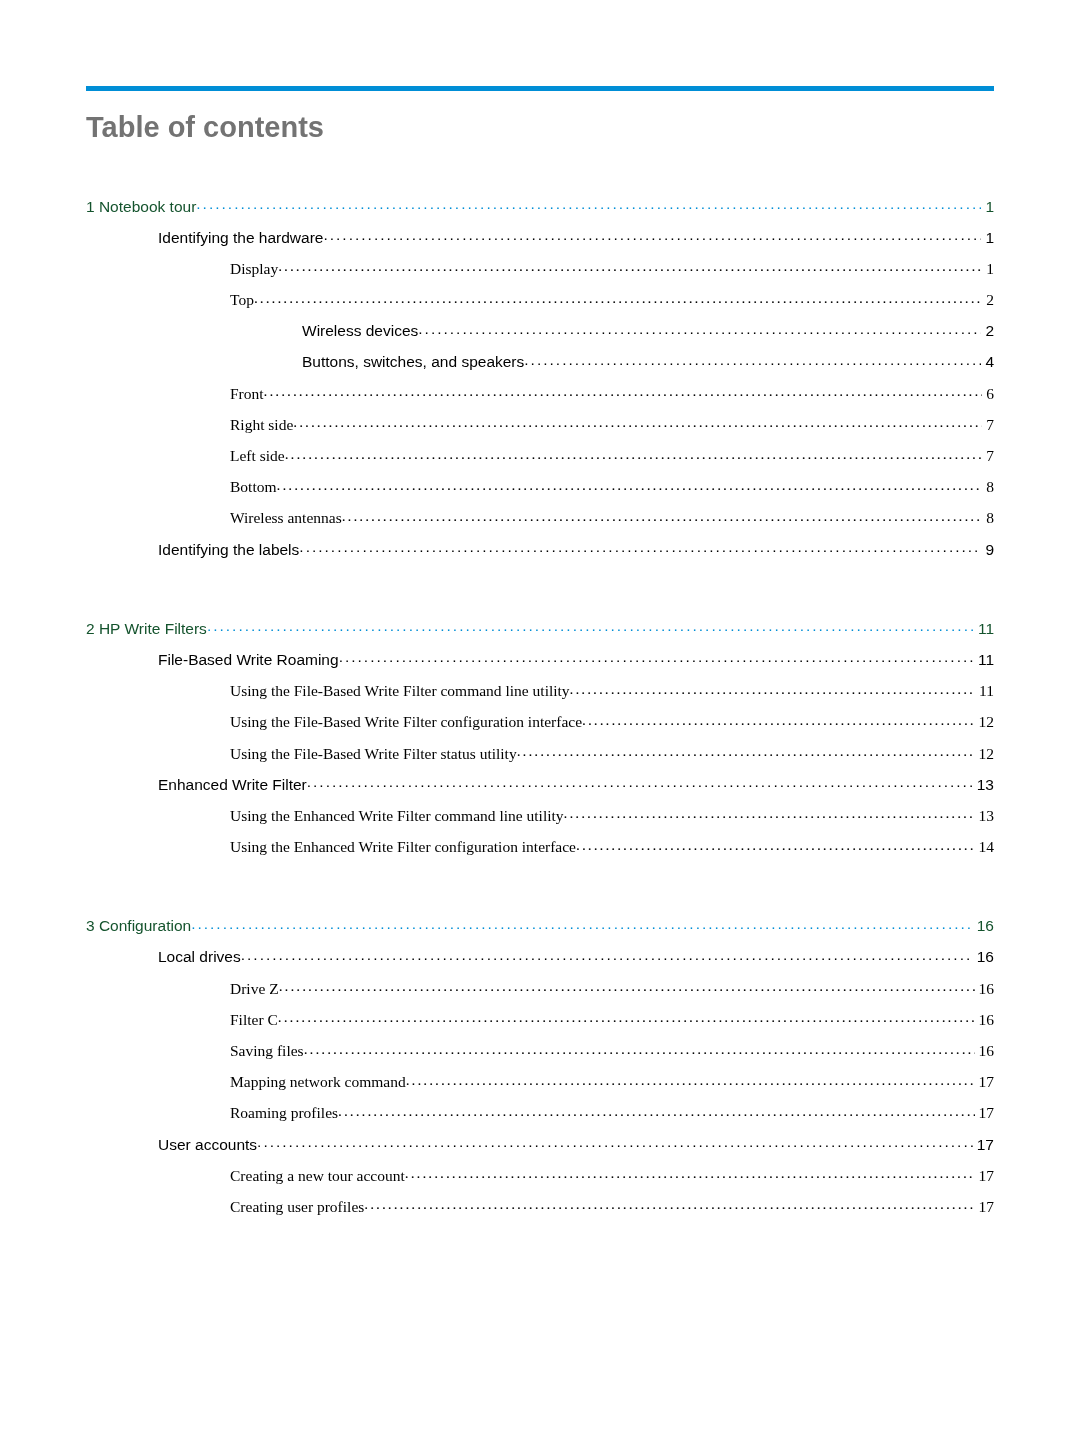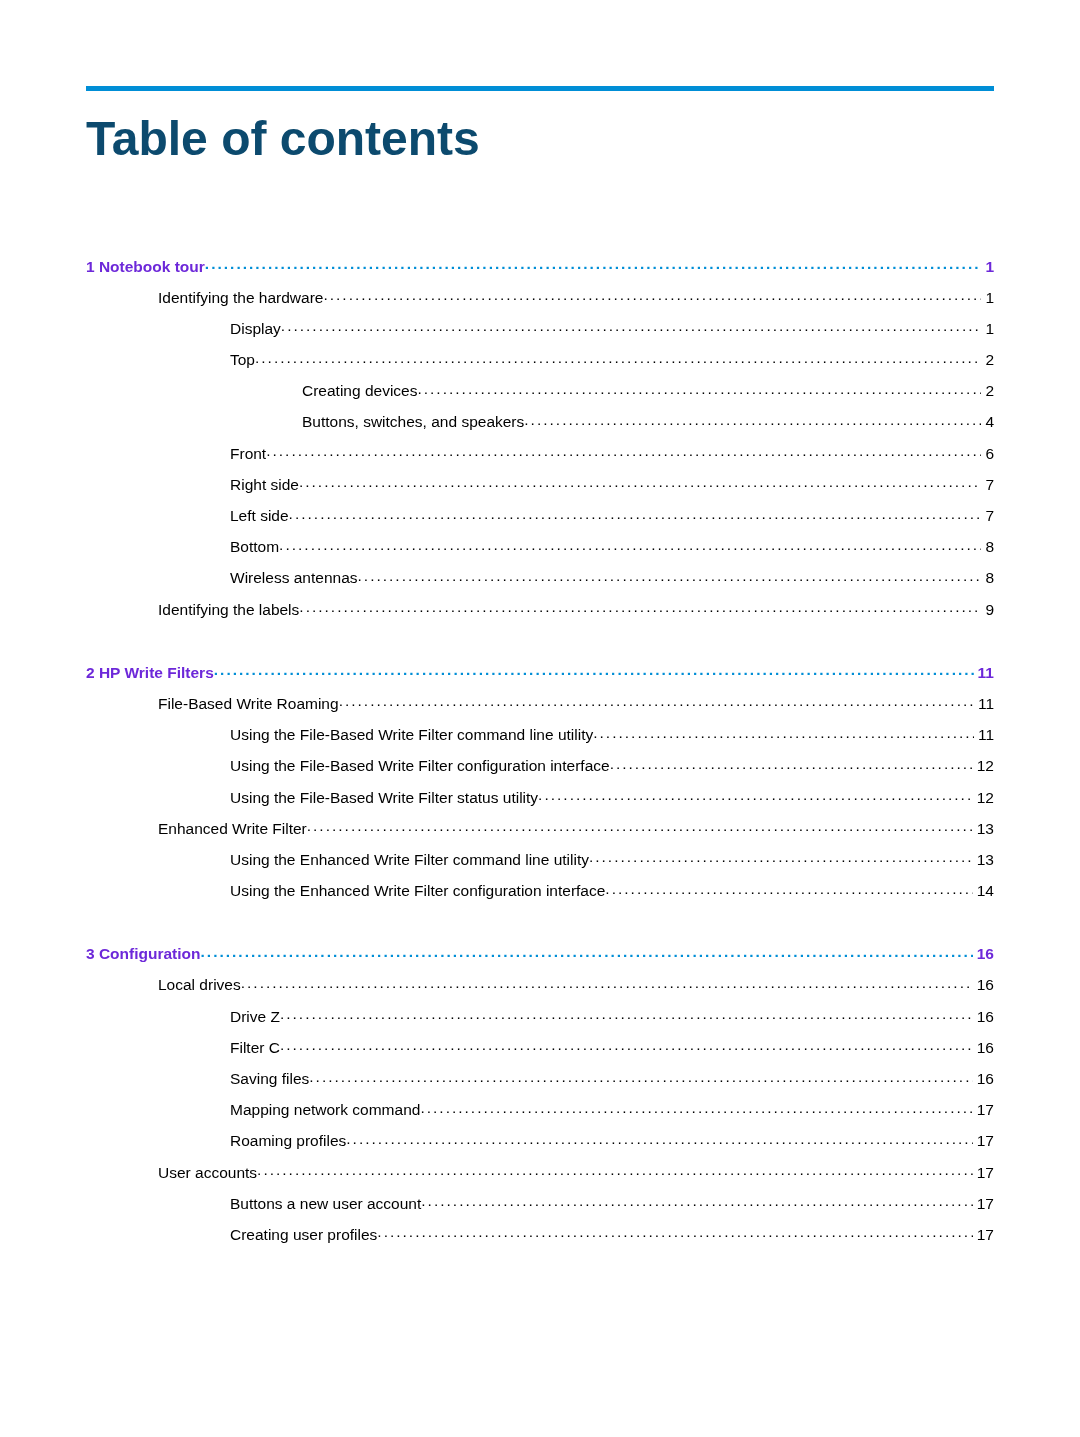--- a/index.html
+++ b/index.html
@@ -14,24 +14,24 @@
     padding: 86px 86px 40px 86px;
     box-sizing: border-box;
     width: 1080px;
   }
   .rule {
     height: 5px;
     background: #008ed6;
     margin-bottom: 20px;
   }
   .title {
-    color: #0c4a6e;
-    font-size: 48px;
+    color: #737373;
+    font-size: 29px;
     font-weight: bold;
-    margin-bottom: 90px;
+    margin-bottom: 52px;
   }
   .toc-row {
     display: flex;
     align-items: baseline;
     font-size: 15.5px;
     line-height: 1.0;
     margin: 0 0 13.2px 0;
     white-space: nowrap;
   }
   .toc-label {
@@ -51,28 +51,29 @@
     content: " ....................................................................................................................................................................................................................................................................";
     position: absolute;
     left: 0;
     right: 0;
     bottom: 0;
     white-space: nowrap;
     letter-spacing: 2px;
     color: #000;
   }
   .chapter {
-    color: #6d28d9;
-    font-weight: bold;
+    color: #14532d;
+    font-weight: normal;
+    margin-top: 16px;
   }
   .chapter .leader::after {
     color: #008ed6;
   }
   .indent-1 { padding-left: 72px; justify-content: center; }
-  .indent-2 { padding-left: 144px; }
+  .indent-2 { padding-left: 144px; font-family: Liberation Serif, serif; }
   .indent-3 { padding-left: 216px; }
   .group-gap { height: 32px; }
 </style>
 </head>
 <body>
 
 <div class="page">
   <div class="rule"></div>
   <div class="title">Table of contents</div>
   <div id="toc-container">
@@ -90,21 +91,21 @@
         <span class="toc-label">Display</span>
         <span class="leader"></span>
         <span class="toc-page"> 1</span>
       </div>
       <div class="toc-row indent-2">
         <span class="toc-label">Top</span>
         <span class="leader"></span>
         <span class="toc-page"> 2</span>
       </div>
       <div class="toc-row indent-3">
-        <span class="toc-label">Creating devices</span>
+        <span class="toc-label">Wireless devices</span>
         <span class="leader"></span>
         <span class="toc-page"> 2</span>
       </div>
       <div class="toc-row indent-3">
         <span class="toc-label">Buttons, switches, and speakers</span>
         <span class="leader"></span>
         <span class="toc-page"> 4</span>
       </div>
       <div class="toc-row indent-2">
         <span class="toc-label">Front</span>
@@ -212,21 +213,21 @@
         <span class="toc-label">Roaming profiles</span>
         <span class="leader"></span>
         <span class="toc-page"> 17</span>
       </div>
       <div class="toc-row indent-1">
         <span class="toc-label">User accounts</span>
         <span class="leader"></span>
         <span class="toc-page"> 17</span>
       </div>
       <div class="toc-row indent-2">
-        <span class="toc-label">Buttons a new user account</span>
+        <span class="toc-label">Creating a new tour account</span>
         <span class="leader"></span>
         <span class="toc-page"> 17</span>
       </div>
       <div class="toc-row indent-2">
         <span class="toc-label">Creating user profiles</span>
         <span class="leader"></span>
         <span class="toc-page"> 17</span>
       </div>
     </div>
 

